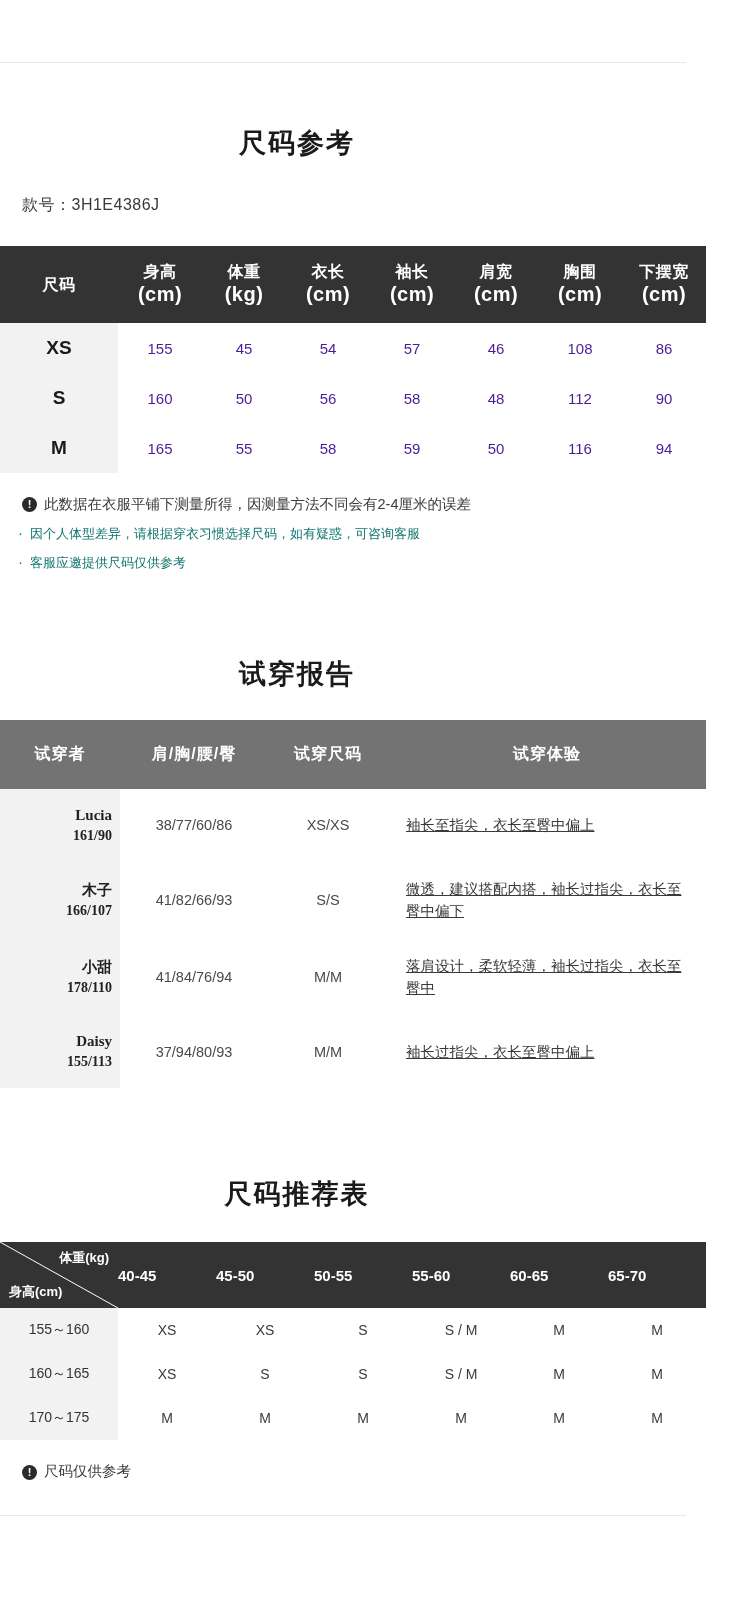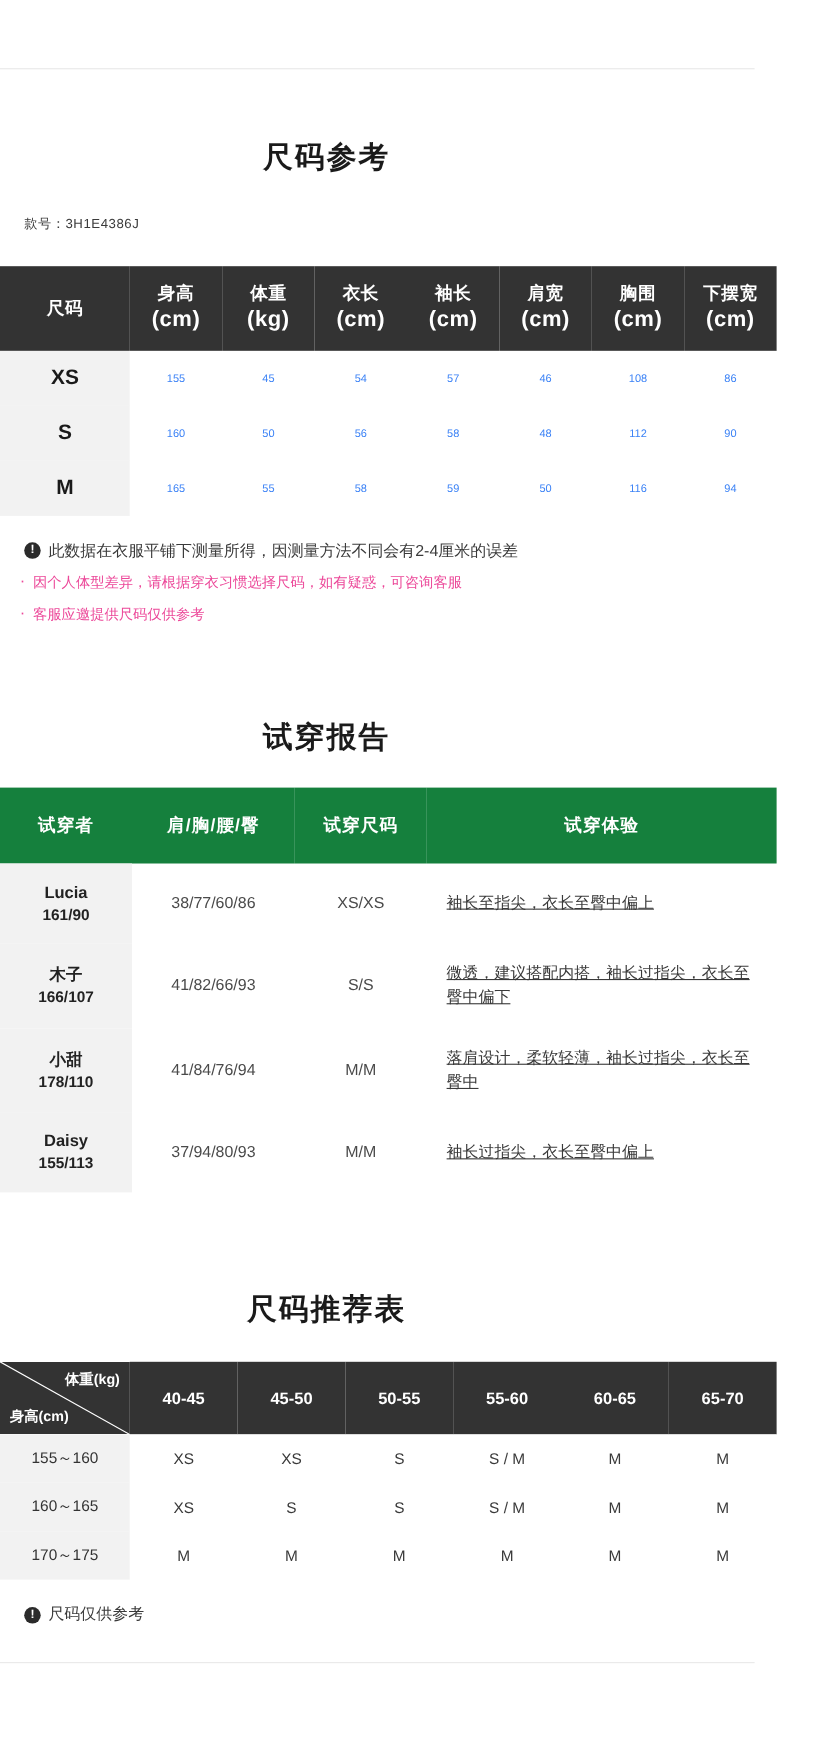--- a/index.html
+++ b/index.html
@@ -34,21 +34,21 @@
     font-weight: bold;
     letter-spacing: 2px;
     color: #1a1a1a;
   }
   #size-ref-title { margin-top: 62px; }
   #fit-report-title { margin-top: 84px; }
   #size-rec-title { margin-top: 88px; }
 
   .style-no {
     margin: 34px 0 0 22px;
-    font-size: 12px;
+    font-size: 16px;
     color: #3a3a3a;
     letter-spacing: 0.5px;
   }
 
   
   table {
     border-collapse: collapse;
     table-layout: fixed;
   }
 
@@ -67,22 +67,22 @@
     text-align: center;
     letter-spacing: 0.5px;
   }
   .size-table thead th .unit {
     display: block;
     font-weight: bold;
     font-size: 20px;
   }
   .size-table tbody td {
     background: #ffffff;
-    font-size: 10px;
-    color: #3b82f6;
+    font-size: 15px;
+    color: #4c1d95;
     text-align: center;
     padding: 14px 0;
   }
   .size-table tbody td.size-cell {
     background: #f2f2f2;
     font-weight: bold;
     font-size: 19px;
     color: #1a1a1a;
   }
 
@@ -104,60 +104,60 @@
     line-height: 15px;
     text-align: center;
     margin-right: 7px;
     margin-top: 2px;
     flex: 0 0 auto;
     font-weight: bold;
   }
   .note-sub {
     margin: 11px 0 0 30px;
     font-size: 13px;
-    color: #ec4899;
+    color: #0f766e;
     position: relative;
   }
   .note-sub::before {
     content: "·";
     position: absolute;
     left: -12px;
     top: -1px;
     font-size: 15px;
   }
 
   
   .fit-table {
     margin: 28px auto 0 auto;
     width: 706px;
   }
   .fit-table thead th {
-    background: #15803d;
+    background: #737373;
     color: #ffffff;
     font-size: 16px;
     font-weight: bold;
     padding: 24px 0;
     text-align: center;
     letter-spacing: 1px;
   }
   .fit-table tbody td {
     font-size: 14.5px;
     color: #3a3a3a;
     padding: 16px 8px;
     vertical-align: middle;
     line-height: 1.55;
   }
   .fit-table tbody td.person {
     background: #f2f2f2;
-    text-align: center;
+    text-align: right;
     font-size: 15px;
     color: #222;
     font-weight: bold;
     line-height: 1.4;
-    font-family: Liberation Sans, sans-serif;
+    font-family: Liberation Serif, serif;
   }
   .fit-table tbody td.person .ht {
     display: block;
     font-weight: bold;
     font-size: 14px;
   }
   .fit-table tbody td.meas,
   .fit-table tbody td.worn {
     text-align: center;
     color: #4a4a4a;
@@ -173,21 +173,21 @@
   
   .rec-table {
     margin: 30px auto 0 auto;
     width: 706px;
   }
   .rec-table thead th {
     background: #333333;
     color: #fff;
     font-size: 15px;
     font-weight: bold;
-    text-align: center;
+    text-align: left;
     padding: 16px 0;
   }
   .rec-table thead th.corner {
     position: relative;
     padding: 0;
     height: 66px;
     background: #333333;
     overflow: hidden;
   }
   .corner-inner {

